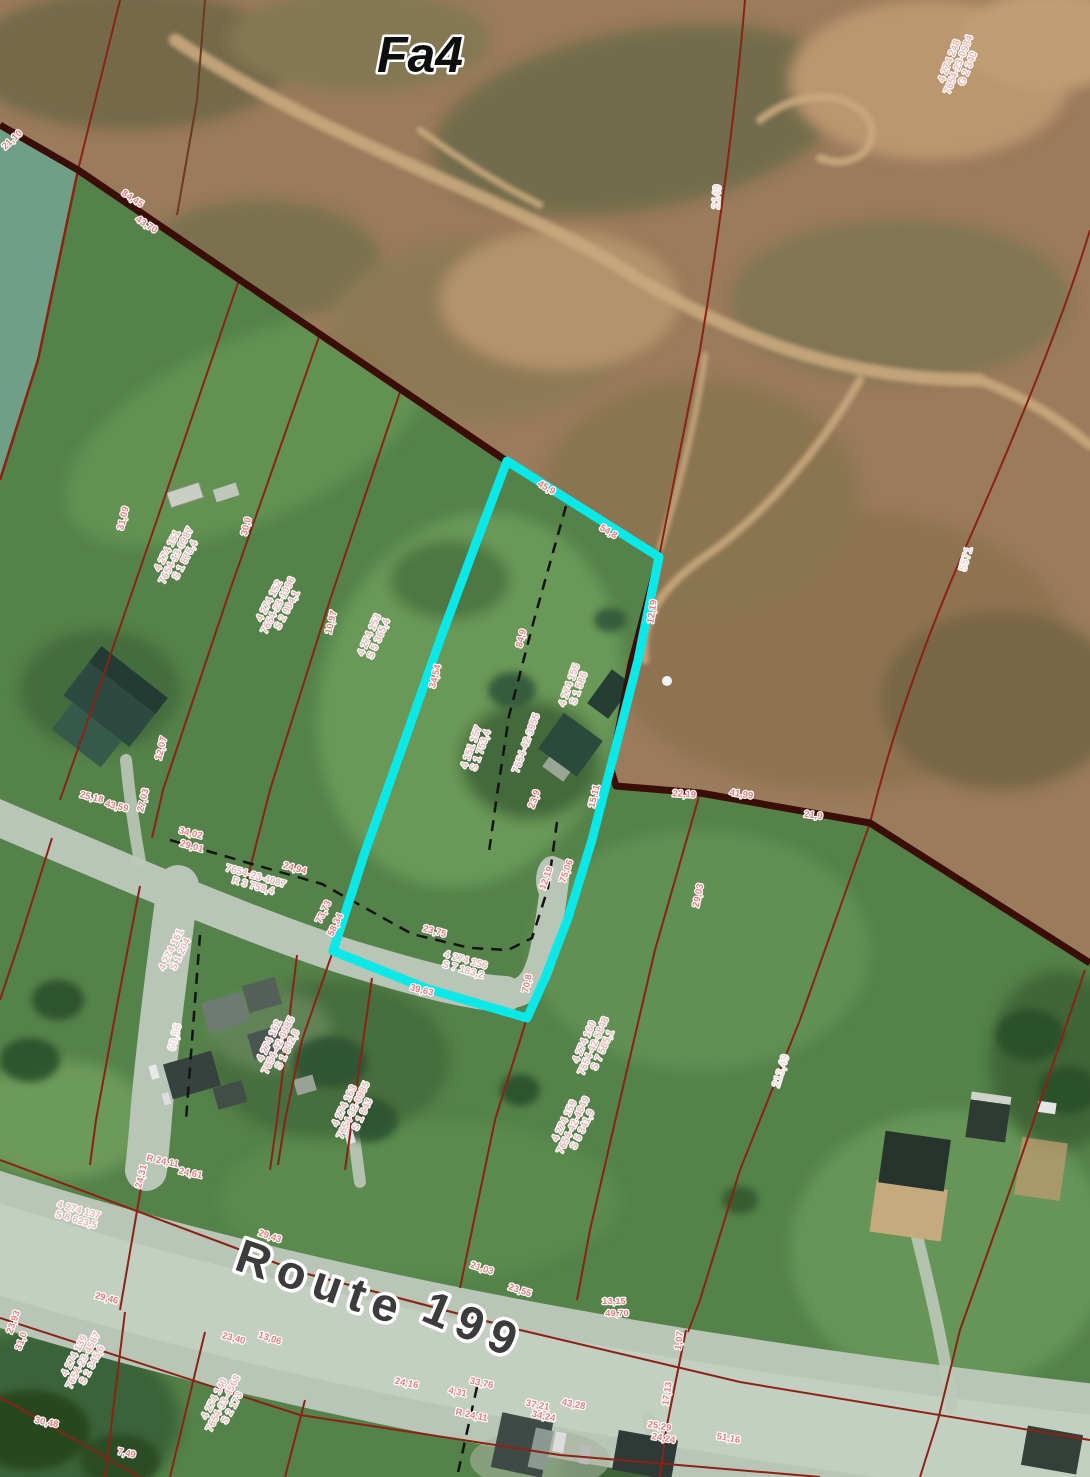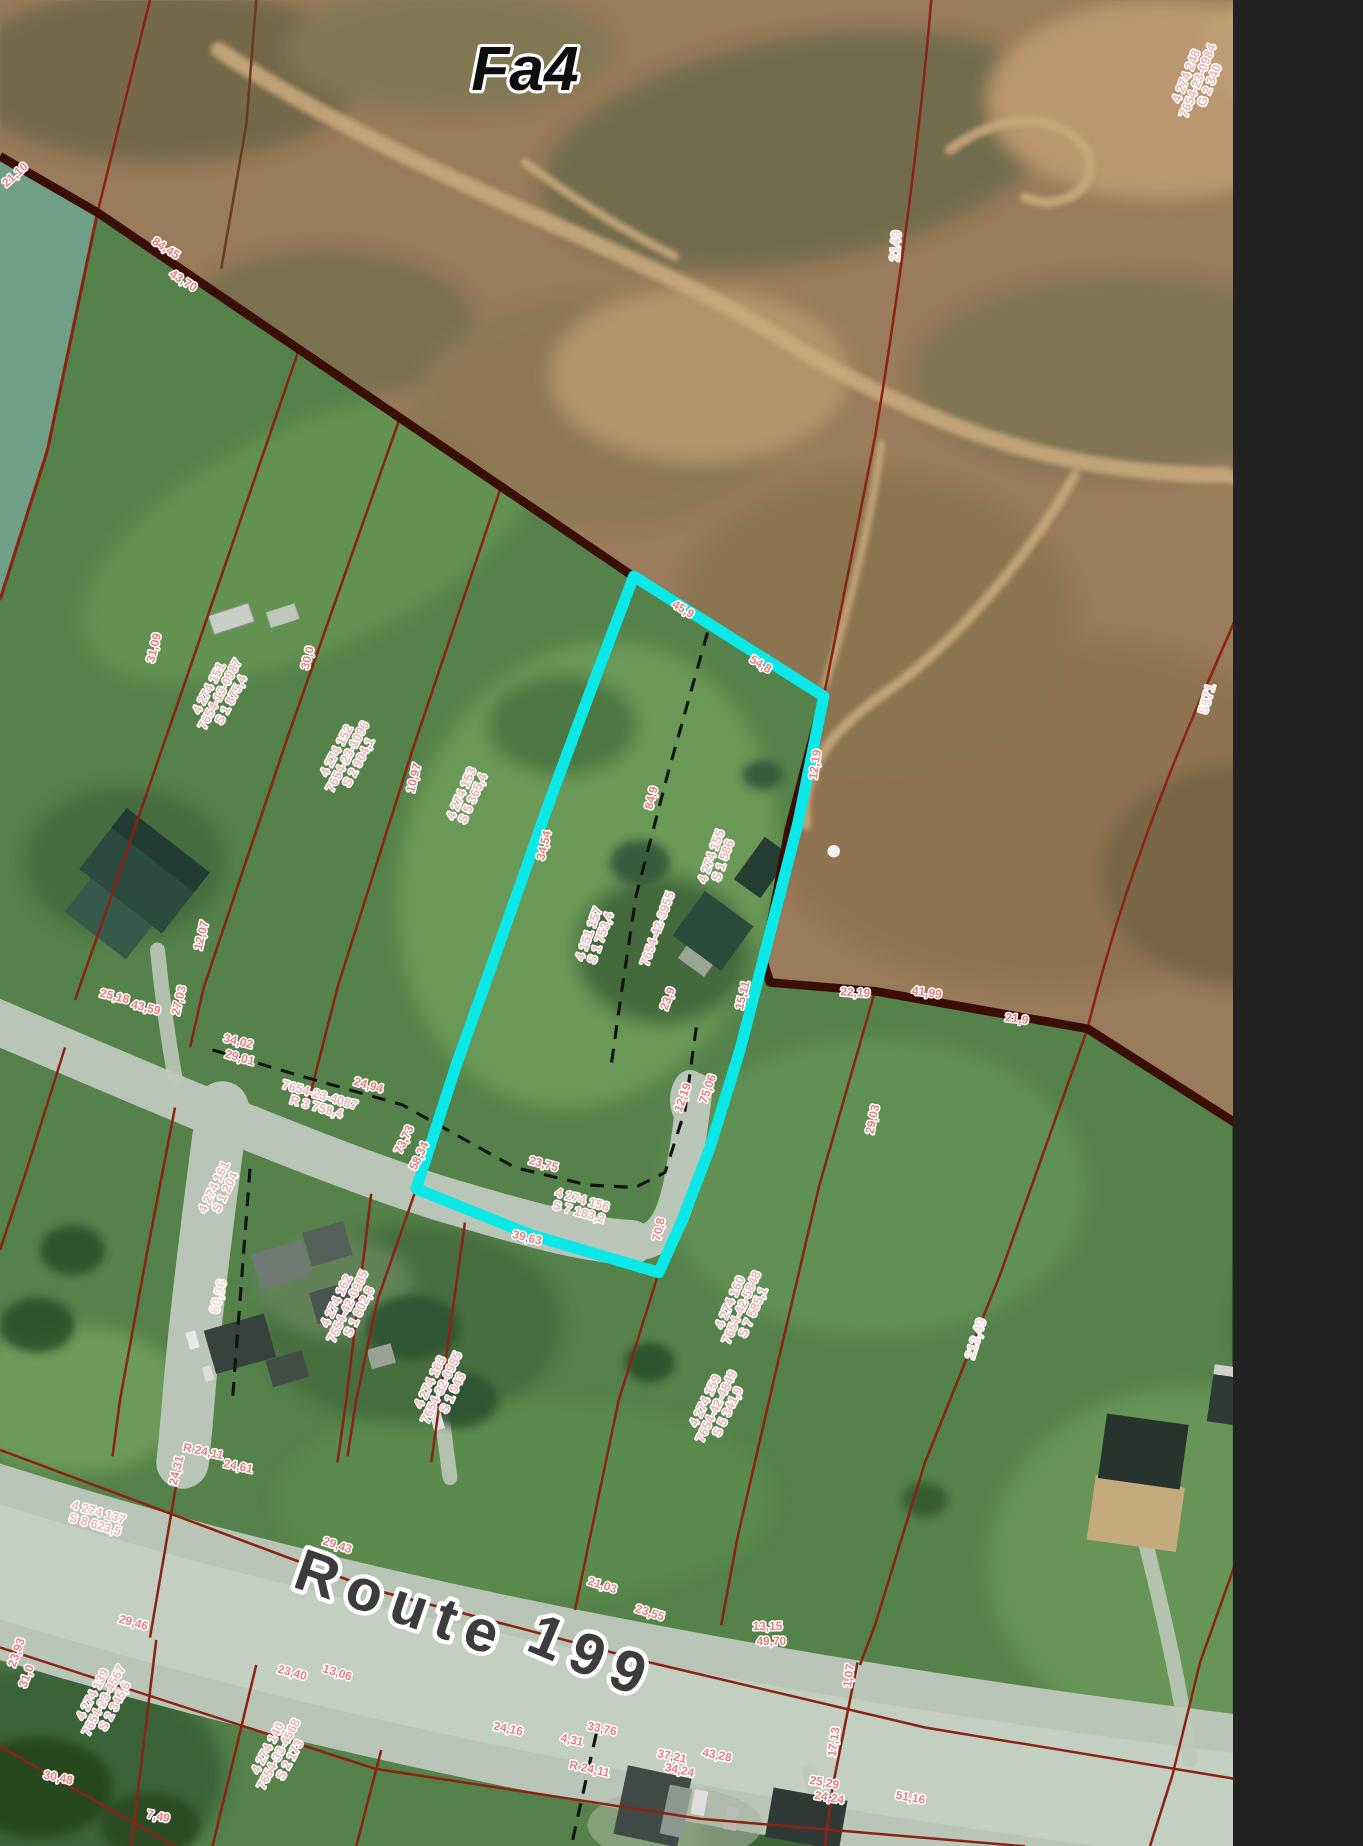--- a/index.html
+++ b/index.html
@@ -1,16 +1,16 @@
 <!DOCTYPE html>
 <html><head>
 <meta charset="utf-8">
 <style>
   html,body{margin:0;padding:0;background:#222;}
-  #stage{width:986px;height:1477px;position:relative;overflow:hidden;}
+  #stage{width:1090px;height:1477px;position:relative;overflow:hidden;}
   svg{display:block;}
   .lbl{font-family:"Liberation Sans",sans-serif;text-anchor:middle;paint-order:stroke;stroke-linejoin:round;}
   .dim{fill:#e88080;stroke:#ffffff;stroke-width:2.4px;font-weight:bold;}
   .lotid{fill:#eab8b8;stroke:#ffffff;stroke-width:2.3px;font-weight:bold;}
   .ref{fill:#f2dada;stroke:#ffffff;stroke-width:2.2px;font-weight:bold;}
   .zone{fill:#0e0e0e;stroke:#ffffff;stroke-width:5px;font-weight:bold;font-style:italic;}
   .road{fill:#3c3c3c;stroke:#ffffff;stroke-width:7px;font-weight:bold;letter-spacing:9px;}
 </style>
 </head>
 <body>

